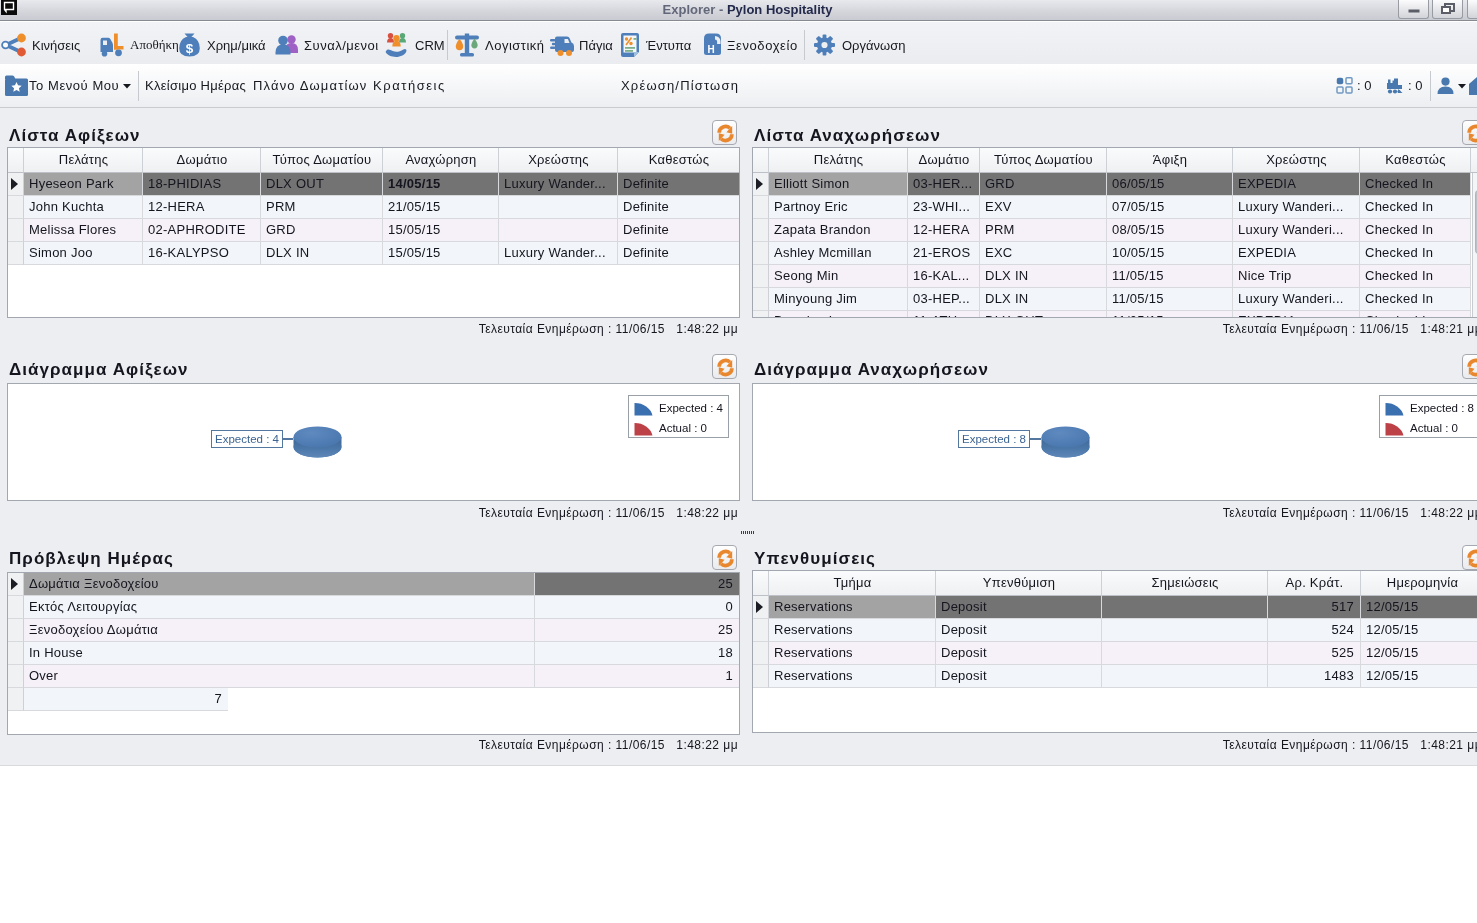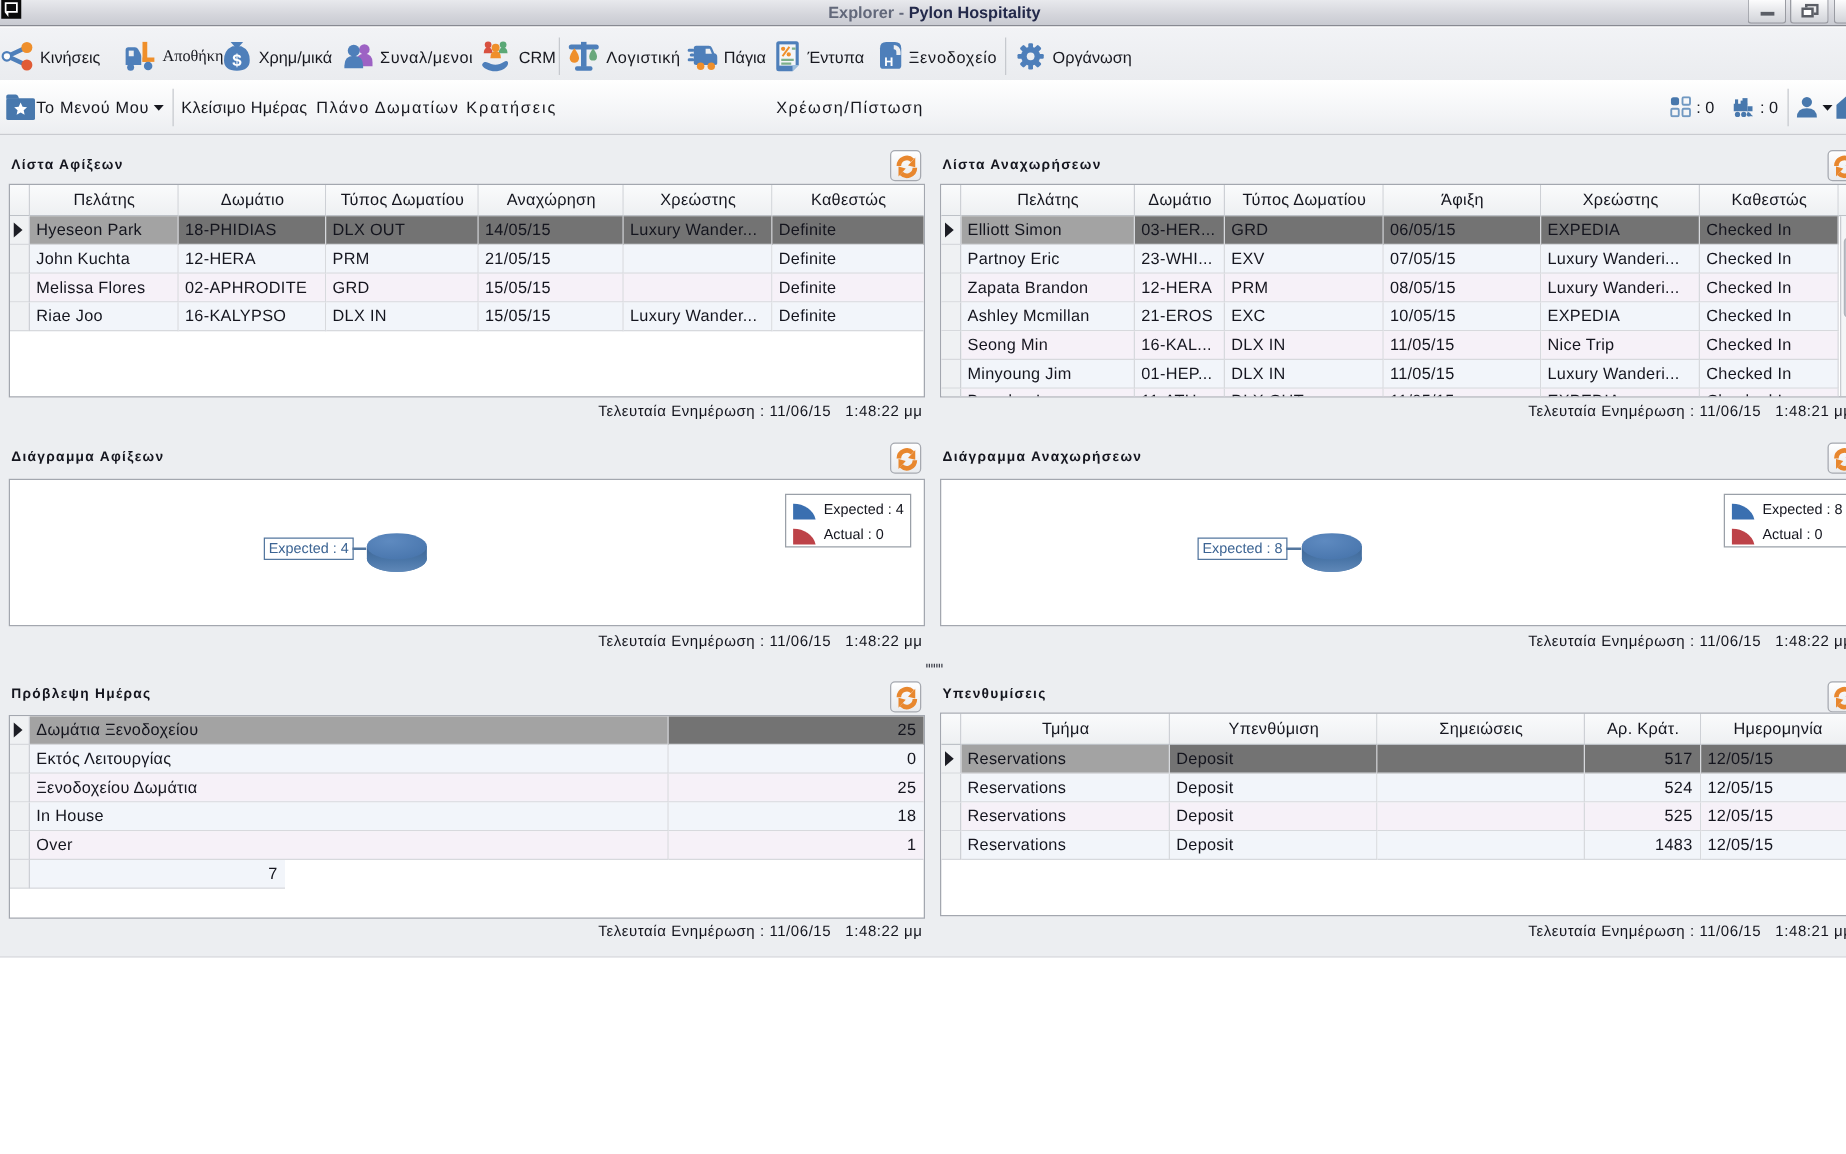--- a/index.html
+++ b/index.html
@@ -23,21 +23,21 @@
 #toolbar2 { position:absolute; left:0; top:64px; width:1477px; height:44px;
   background:linear-gradient(#ffffff,#f4f5f7 60%,#eceef1); border-bottom:1px solid #c9cbd0; }
 .titem { position:absolute; top:2px; height:42px; display:flex; align-items:center; font-size:13px; color:#17181f; white-space:nowrap; }
 .titem svg { display:block; }
 .titem .lbl { margin-left:5px; }
 .tsep { position:absolute; top:8px; height:30px; width:1px; background:#c6c9ce; }
 .t2item { position:absolute; top:0; height:43px; display:flex; align-items:center; font-size:13px; color:#17181f; white-space:nowrap; }
 
 
 #main { position:absolute; left:0; top:108px; width:1477px; height:658px; background:#eceef1; border-bottom:1px solid #d9dade; }
-.ptitle { position:absolute; font-size:11px; font-weight:bold; color:#14151e; white-space:nowrap; letter-spacing:1.05px; }
+.ptitle { position:absolute; font-size:17px; font-weight:bold; color:#14151e; white-space:nowrap; letter-spacing:1.05px; }
 .refbtn { position:absolute; width:25px; height:25px; border:1px solid #a6a9b0; border-radius:4px;
   background:linear-gradient(#ffffff,#f2f3f5 55%,#e9ebee); }
 .refbtn svg { position:absolute; left:3px; top:3px; }
 .pfooter { position:absolute; font-size:12px; color:#14151e; white-space:nowrap; text-align:right; letter-spacing:0.45px; }
 
 
 .grid { position:absolute; background:#fff; border:1px solid #a3a7af; overflow:hidden; }
 .grow { display:flex; }
 .gc { flex:none; border-right:1px solid #d7d9dd; border-bottom:1px solid #d7d9dd;
   font-size:13px; color:#14151e; padding:3px 4px 0 5px; height:23px; overflow:hidden;
@@ -290,21 +290,21 @@
           <div class="gc" style="width:119px;">Χρεώστης</div>
           <div class="gc" style="width:121px; border-right:none;">Καθεστώς</div>
         </div>
       <div class="grow sel">
           <div class="gind">
             <div class="arr"></div>
           </div>
           <div class="gc focus" style="width:119px;">Hyeseon Park</div>
           <div class="gc" style="width:118px;">18-PHIDIAS</div>
           <div class="gc" style="width:122px;">DLX OUT</div>
-          <div class="gc" style="width:116px;">14/05/15</div>
+          <div class="gc" style="width:116px;font-weight:bold;">14/05/15</div>
           <div class="gc" style="width:119px;">Luxury Wander...</div>
           <div class="gc" style="width:121px; border-right:none;">Definite</div>
         </div>
       <div class="grow even">
           <div class="gind"></div>
           <div class="gc" style="width:119px;">John Kuchta</div>
           <div class="gc" style="width:118px;">12-HERA</div>
           <div class="gc" style="width:122px;">PRM</div>
           <div class="gc" style="width:116px;">21/05/15</div>
           <div class="gc" style="width:119px;"></div>
@@ -314,21 +314,21 @@
           <div class="gind"></div>
           <div class="gc" style="width:119px;">Melissa Flores</div>
           <div class="gc" style="width:118px;">02-APHRODITE</div>
           <div class="gc" style="width:122px;">GRD</div>
           <div class="gc" style="width:116px;">15/05/15</div>
           <div class="gc" style="width:119px;"></div>
           <div class="gc" style="width:121px; border-right:none;">Definite</div>
         </div>
       <div class="grow even">
           <div class="gind"></div>
-          <div class="gc" style="width:119px;">Riae Joo</div>
+          <div class="gc" style="width:119px;">Simon Joo</div>
           <div class="gc" style="width:118px;">16-KALYPSO</div>
           <div class="gc" style="width:122px;">DLX IN</div>
           <div class="gc" style="width:116px;">15/05/15</div>
           <div class="gc" style="width:119px;">Luxury Wander...</div>
           <div class="gc" style="width:121px; border-right:none;">Definite</div>
         </div>
     </div>
     <div class="pfooter" style="left:440px; top:214px; width:298px;">Τελευταία Ενημέρωση : 11/06/15&nbsp;&nbsp;&nbsp;1:48:22 μμ</div>
 
     <div class="ptitle" style="left:754px; top:18px;">Λίστα Αναχωρήσεων</div>
@@ -394,21 +394,21 @@
           <div class="gc" style="width:139px;">Seong Min</div>
           <div class="gc" style="width:72px;">16-KAL...</div>
           <div class="gc" style="width:127px;">DLX IN</div>
           <div class="gc" style="width:126px;">11/05/15</div>
           <div class="gc" style="width:127px;">Nice Trip</div>
           <div class="gc" style="width:111px;">Checked In</div>
         </div>
       <div class="grow even">
           <div class="gind"></div>
           <div class="gc" style="width:139px;">Minyoung Jim</div>
-          <div class="gc" style="width:72px;">01-HEP...</div>
+          <div class="gc" style="width:72px;">03-HEP...</div>
           <div class="gc" style="width:127px;">DLX IN</div>
           <div class="gc" style="width:126px;">11/05/15</div>
           <div class="gc" style="width:127px;">Luxury Wanderi...</div>
           <div class="gc" style="width:111px;">Checked In</div>
         </div>
       <div class="grow alt prow">
           <div class="gind"></div>
           <div class="gc" style="width:139px;">Brendon Lee</div>
           <div class="gc" style="width:72px;">11-ATH...</div>
           <div class="gc" style="width:127px;">DLX OUT</div>

